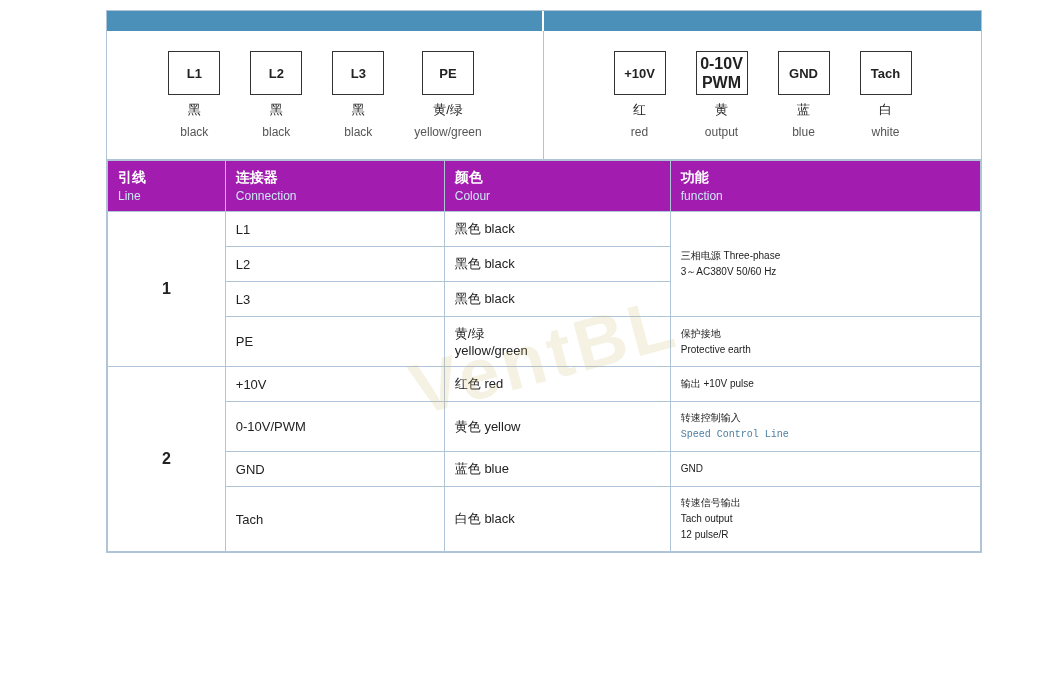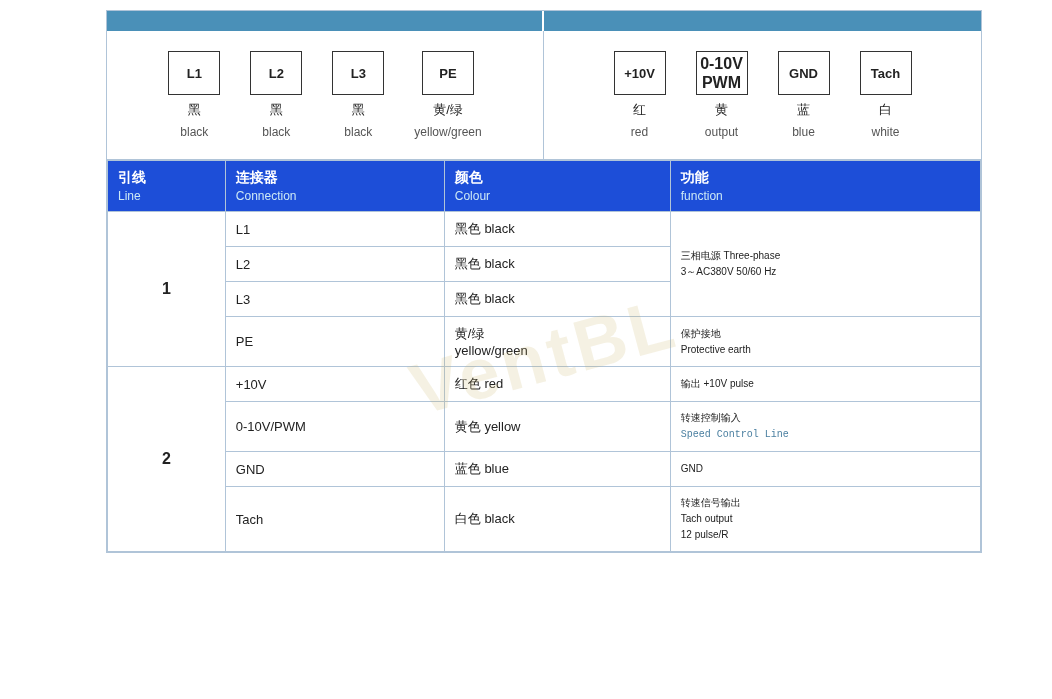--- a/index.html
+++ b/index.html
@@ -88,21 +88,21 @@
     .connector-label-en {
       font-size: 12px;
       color: #555;
       text-align: center;
     }
     table {
       width: 100%;
       border-collapse: collapse;
     }
     thead tr {
-      background: #1d4ed8;
+      background: #a21caf;
       color: #fff;
     }
     thead th {
       padding: 8px 10px;
       font-size: 14px;
       font-weight: bold;
       text-align: left;
       border: 1px solid #b0c4d8;
       vertical-align: top;
     }

